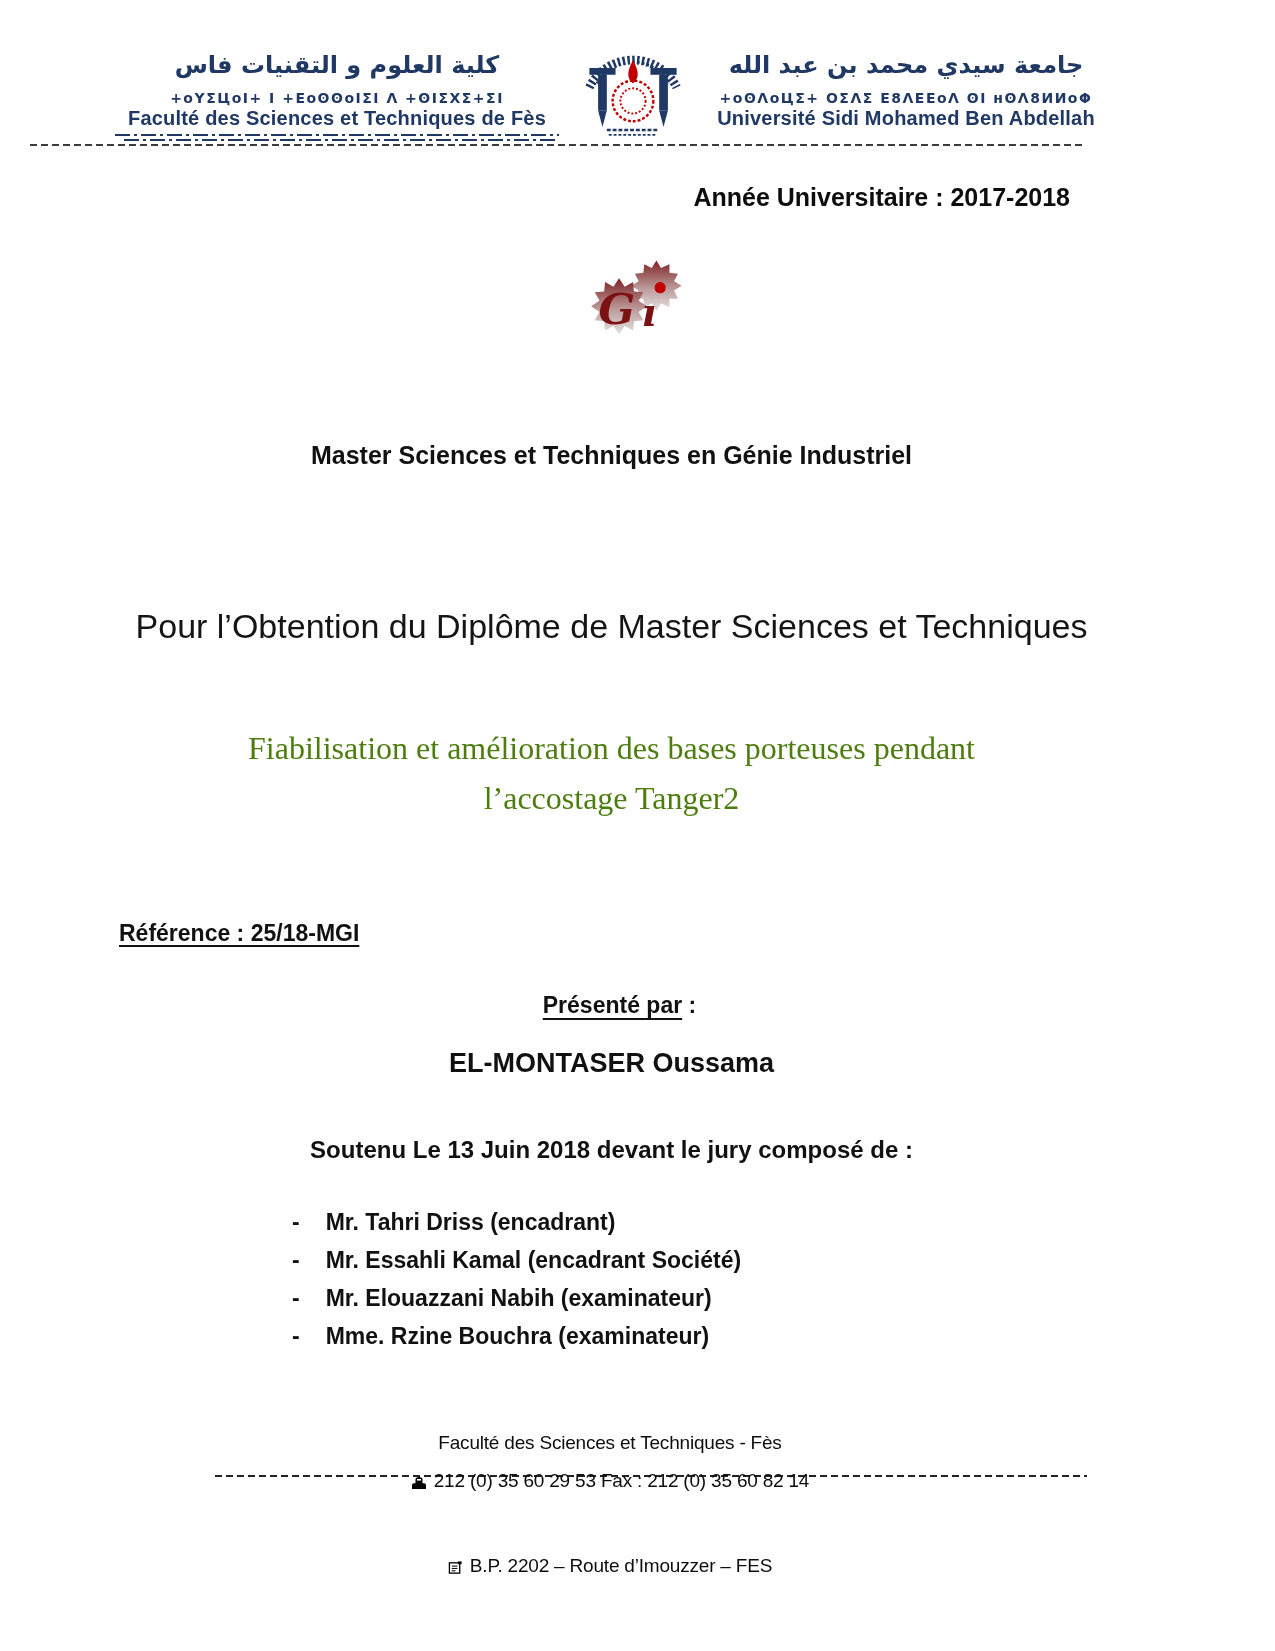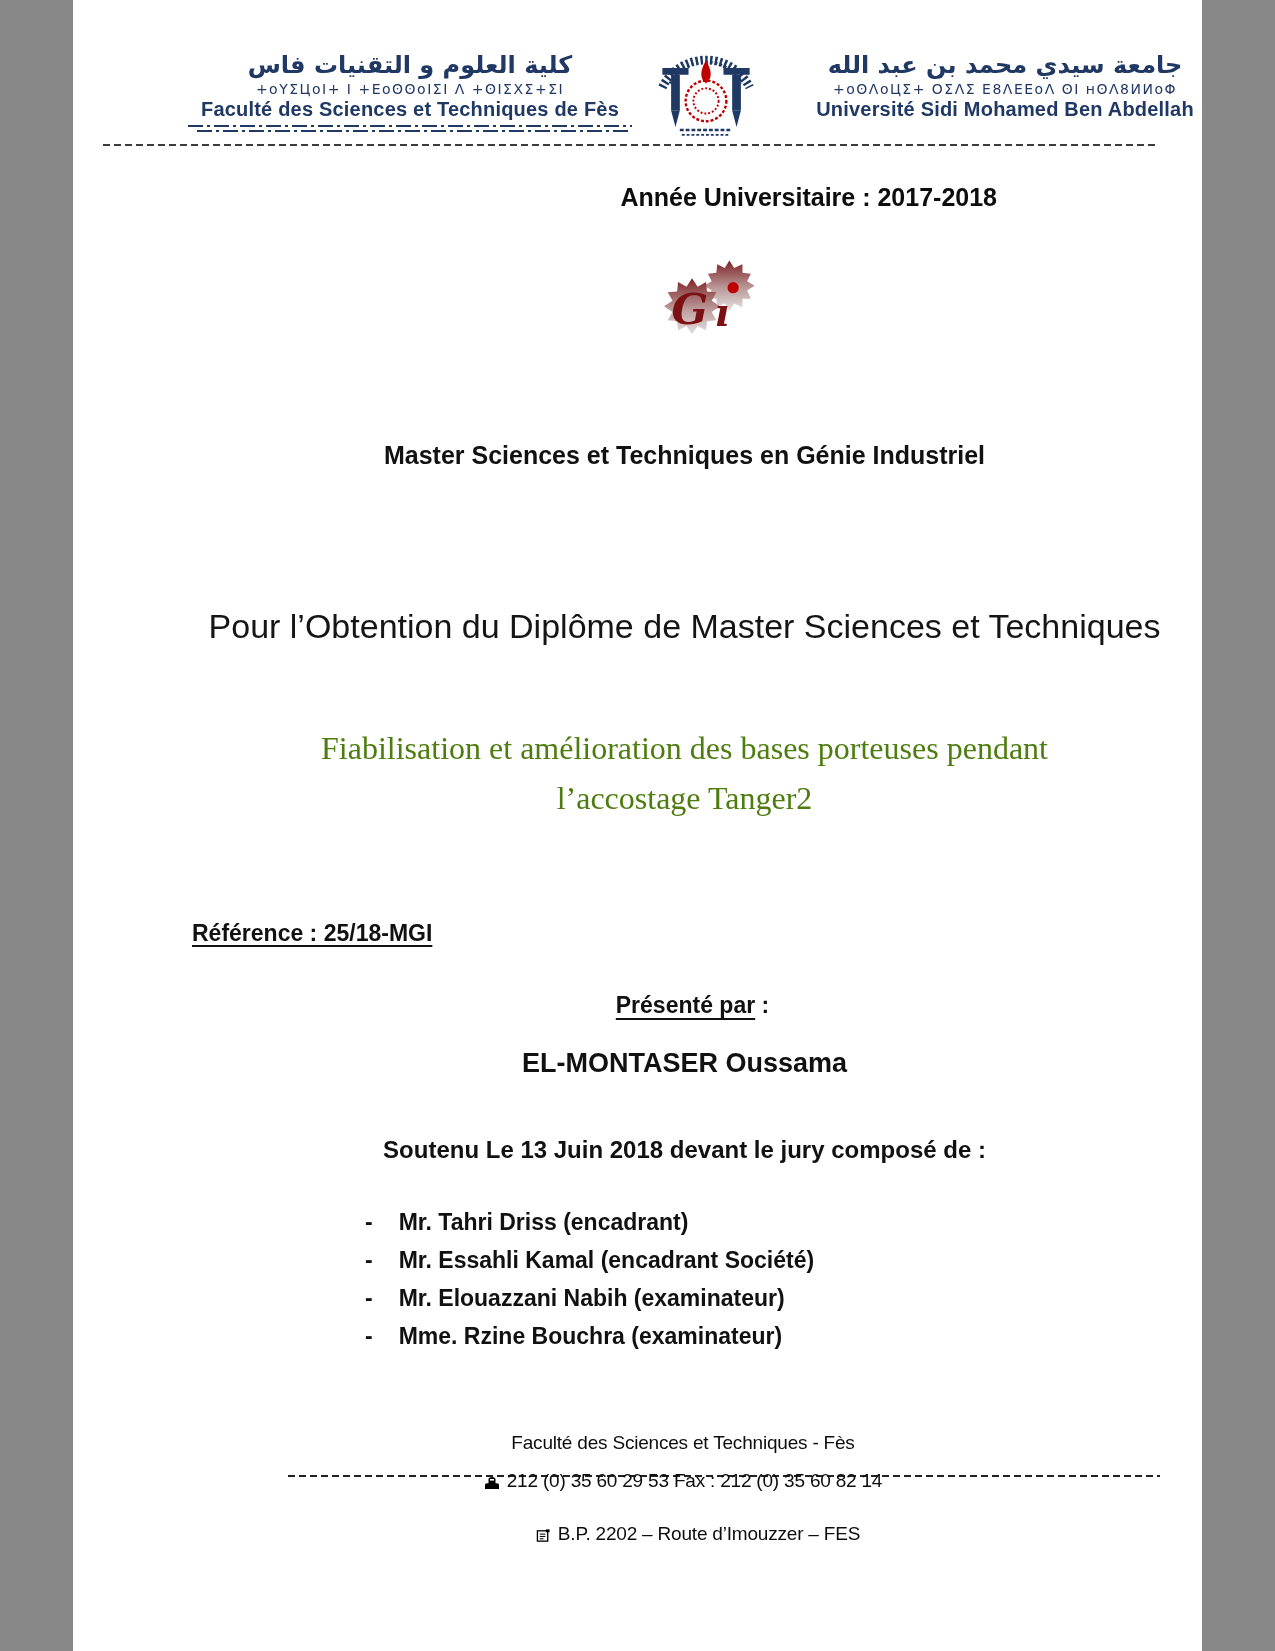--- a/index.html
+++ b/index.html
@@ -1,26 +1,26 @@
 <!DOCTYPE html>
 <html><head>
 <meta charset="utf-8">
 <style>
   html,body{margin:0;padding:0;background:#888;}
   .page{
-    position:relative; width:1129px; height:1651px; margin:0 auto;
+    position:relative; width:1275px; height:1651px; margin:0 auto;
     background:#ffffff; overflow:hidden;
     font-family:"Liberation Sans", sans-serif; color:#111;
   }
   
   .hdr-block{position:absolute; top:50px; text-align:center; color:#1F3864;}
   .hdr-left{left:108px; width:458px;}
-  .hdr-right{left:698px; width:468px;}
+  .hdr-right{left:672px; width:468px;}
   .hdr-ar{font-size:24px; font-weight:bold; direction:rtl; font-family:"DejaVu Sans", sans-serif; line-height:30px;}
-  .hdr-tif{font-size:14px; font-weight:normal; letter-spacing:1.5px; line-height:17px; margin-top:1px; font-family:"DejaVu Sans", sans-serif;}
+  .hdr-tif{font-size:14px; font-weight:bold; letter-spacing:1.5px; line-height:17px; margin-top:10px; font-family:"DejaVu Sans", sans-serif;}
   .hdr-lat{font-size:20px; font-weight:bold; letter-spacing:.2px; line-height:23px;}
   .dashdot{
     margin:4px auto 0; height:7px; width:97%;
     background-image:
       repeating-linear-gradient(90deg,#1F3864 0 15px,transparent 15px 19px,#1F3864 19px 22px,transparent 22px 26px),
       repeating-linear-gradient(90deg,#1F3864 0 15px,transparent 15px 19px,#1F3864 19px 22px,transparent 22px 26px);
     background-size:100% 2px,100% 2px;
     background-position:0 0, 9px 5px;
     background-repeat:no-repeat;
   }
@@ -45,21 +45,21 @@
   .presente{top:992px; font-size:23px; font-weight:bold;padding-left:8px;}
   .presente .u{text-decoration:underline; text-decoration-thickness:2px; text-underline-offset:5px;}
   .author{top:1048px; font-size:27px; font-weight:bold;}
   .soutenu{top:1112px; font-size:24px; font-weight:bold;margin-top:24px;}
   .jury{position:absolute; left:292px; top:1208px; font-size:23px; font-weight:bold;}
   .jury-row{display:flex; gap:26px; margin-bottom:9px; line-height:29px;}
   
   .footer-line{position:absolute; left:0; width:1220px; text-align:center;
     font-size:19px; letter-spacing:-.2px; color:#0d0d0d;}
   .f1{top:1432px;}
-  .f2{top:1523px;padding-left:15px;}
+  .f2{top:1555px;}
   .f3{top:1470px;}
   .footer-line svg{vertical-align:-3px; margin-right:7px;}
 </style>
 </head>
 <body>
 
 <div class="page">
 
   <div class="hdr-block hdr-left">
     <div class="hdr-ar">كلية العلوم و التقنيات فاس</div>

